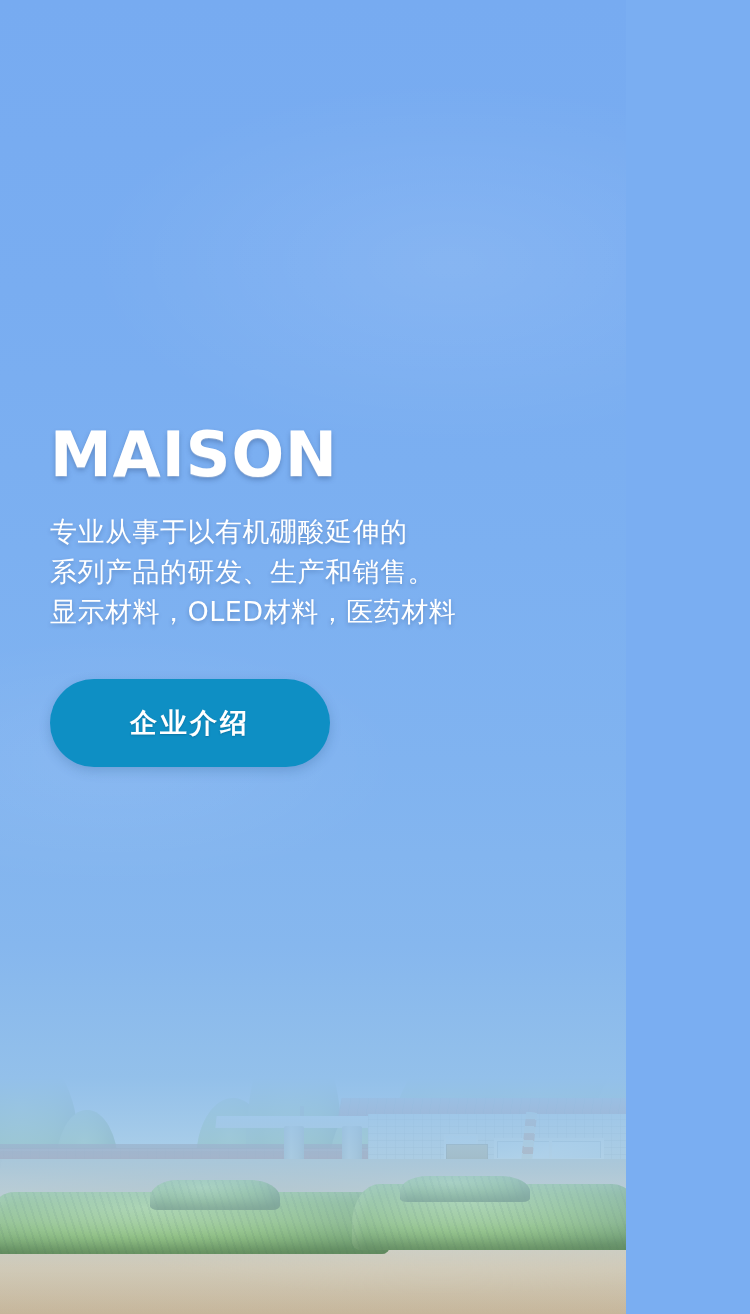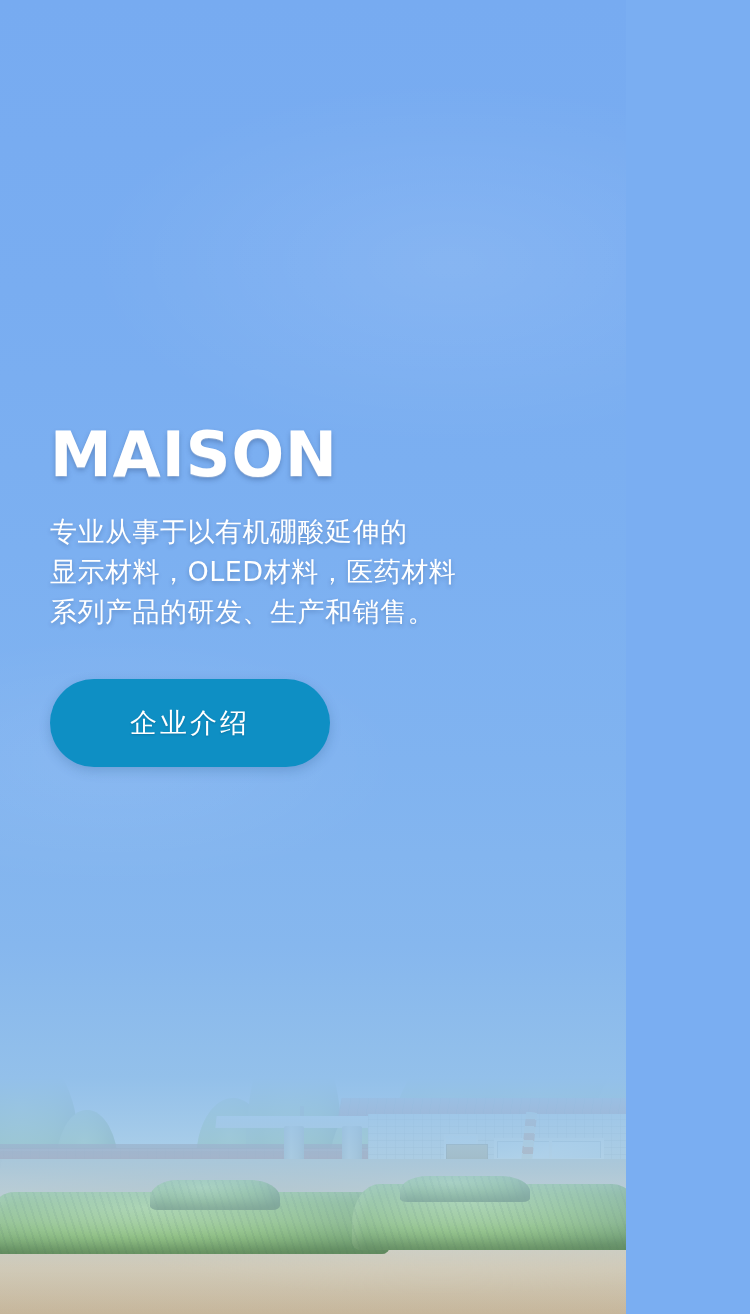--- a/index.html
+++ b/index.html
@@ -221,21 +221,21 @@
     margin-top:26px; color:#ffffff; font-size:27px; line-height:40px;
     font-weight:500; letter-spacing:.5px;
     text-shadow:0 2px 4px rgba(40,70,120,.33);
   }
   .tagline div{ white-space:nowrap; }
 
   .cta{
     display:flex; align-items:center; justify-content:center;
     margin-top:47px; width:280px; height:88px; border-radius:44px;
     background:#0e8fc4; border:none; cursor:pointer;
-    color:#ffffff; font-size:27px; letter-spacing:3px; font-weight:400;
+    color:#ffffff; font-size:27px; letter-spacing:3px; font-weight:700;
     font-family:"DejaVu Sans","Liberation Sans",sans-serif;
     box-shadow:0 4px 12px rgba(20,70,120,.22);
     text-shadow:0 1px 2px rgba(0,40,70,.25);
   }
 </style>
 <style>.fc0:after{background:#d9352b;}</style><style>.fc1:after{background:#e8c72e;}</style><style>.fc2:after{background:#2f6fd0;}</style><style>.fc3:after{background:#e0661f;}</style><style>.fc4:after{background:#1f9e9a;}</style><style>.fc5:after{background:#2f6fd0;}</style><style>.fc6:after{background:#e8c72e;}</style><style>.fc7:after{background:#d9352b;}</style></head>
 <body>
 
 <div class="hero">
 
@@ -297,19 +297,19 @@
     <div class="hedge" style="left:400px; bottom:112px; width:130px; height:26px;"></div>
   </div>
 
   <div class="sky-overlay"></div>
 
   <div class="content">
     <div class="brand">MAISON</div>
 
     <div class="tagline">
       <div>专业从事于以有机硼酸延伸的</div>
+      <div>系列产品的研发、生产和销售。</div>
       <div>显示材料，OLED材料，医药材料</div>
-      <div>系列产品的研发、生产和销售。</div>
     </div>
 
     <button class="cta">企业介绍</button>
   </div>
 </div>
 
 </body></html>

